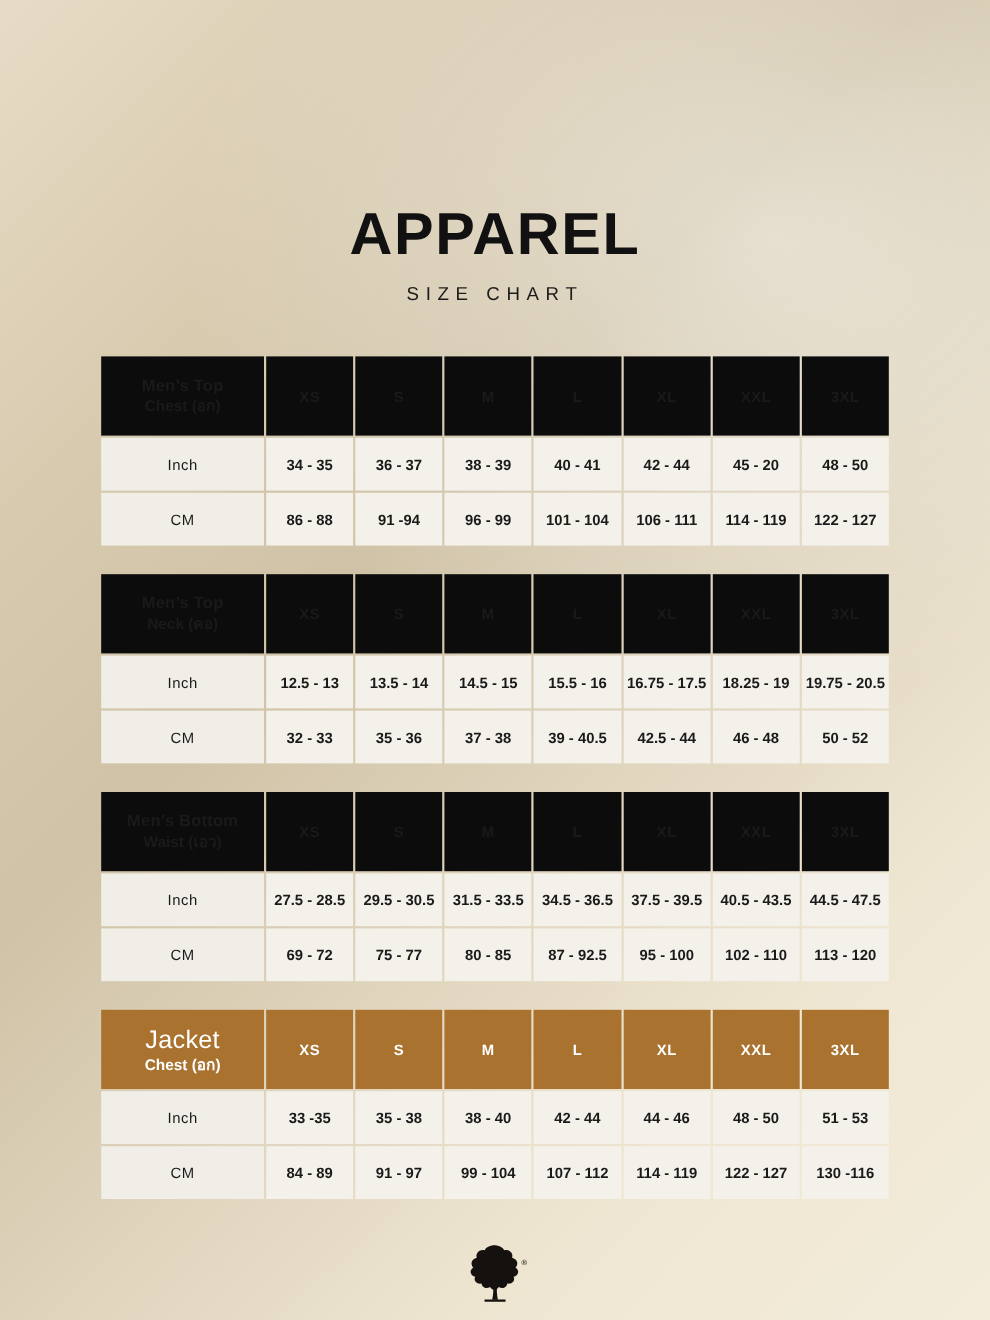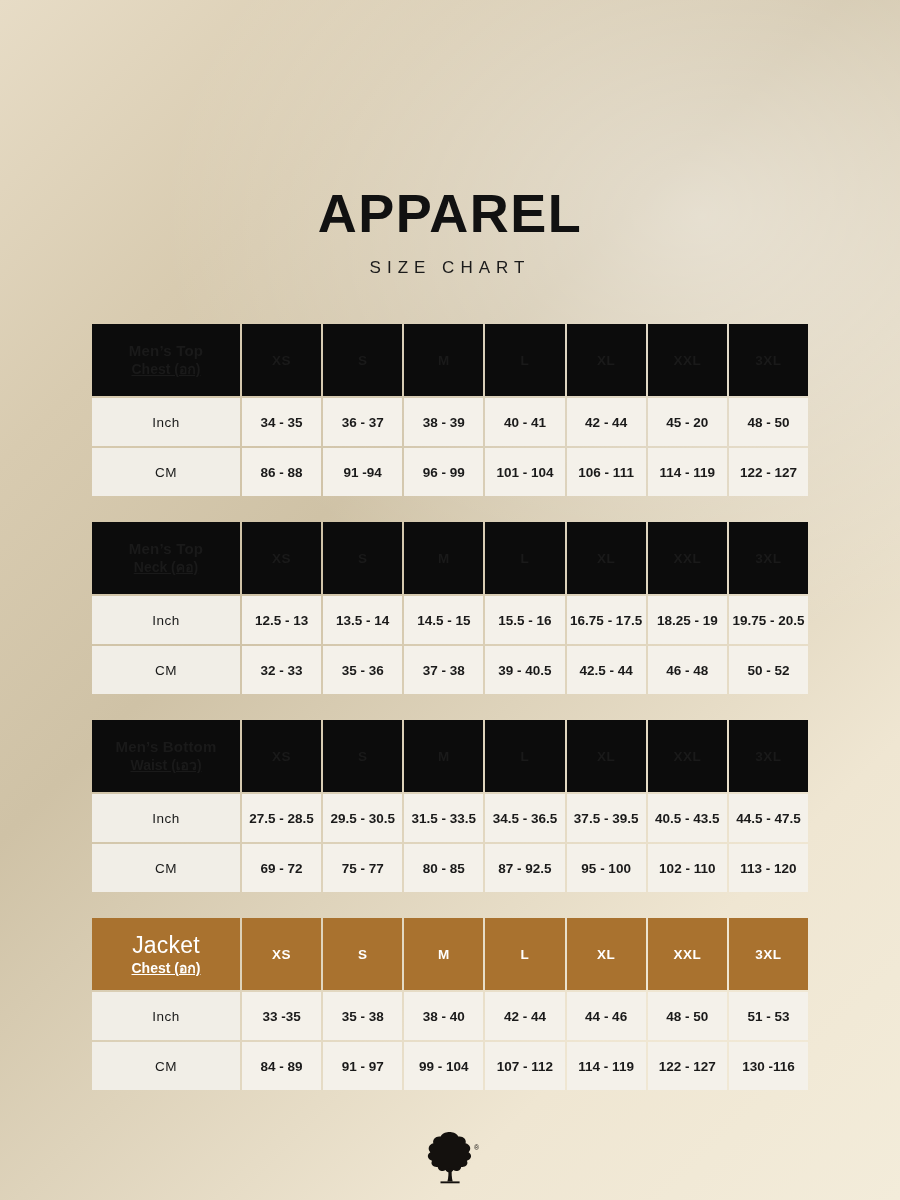--- a/index.html
+++ b/index.html
@@ -75,21 +75,20 @@
   .hdr-label .l1 {
     display: block;
     font-size: 15px;
     font-weight: 700;
     letter-spacing: 0.2px;
   }
   .hdr-label .l2 {
     display: block;
     font-size: 14px;
     font-weight: 700;
-    text-decoration: underline;
   }
   .hdr-size {
     background: #0c0c0c;
     color: #ffffff;
     height: 64px;
     font-size: 20px;
     font-weight: 700;
     letter-spacing: 0.5px;
   }
   .row-label {

